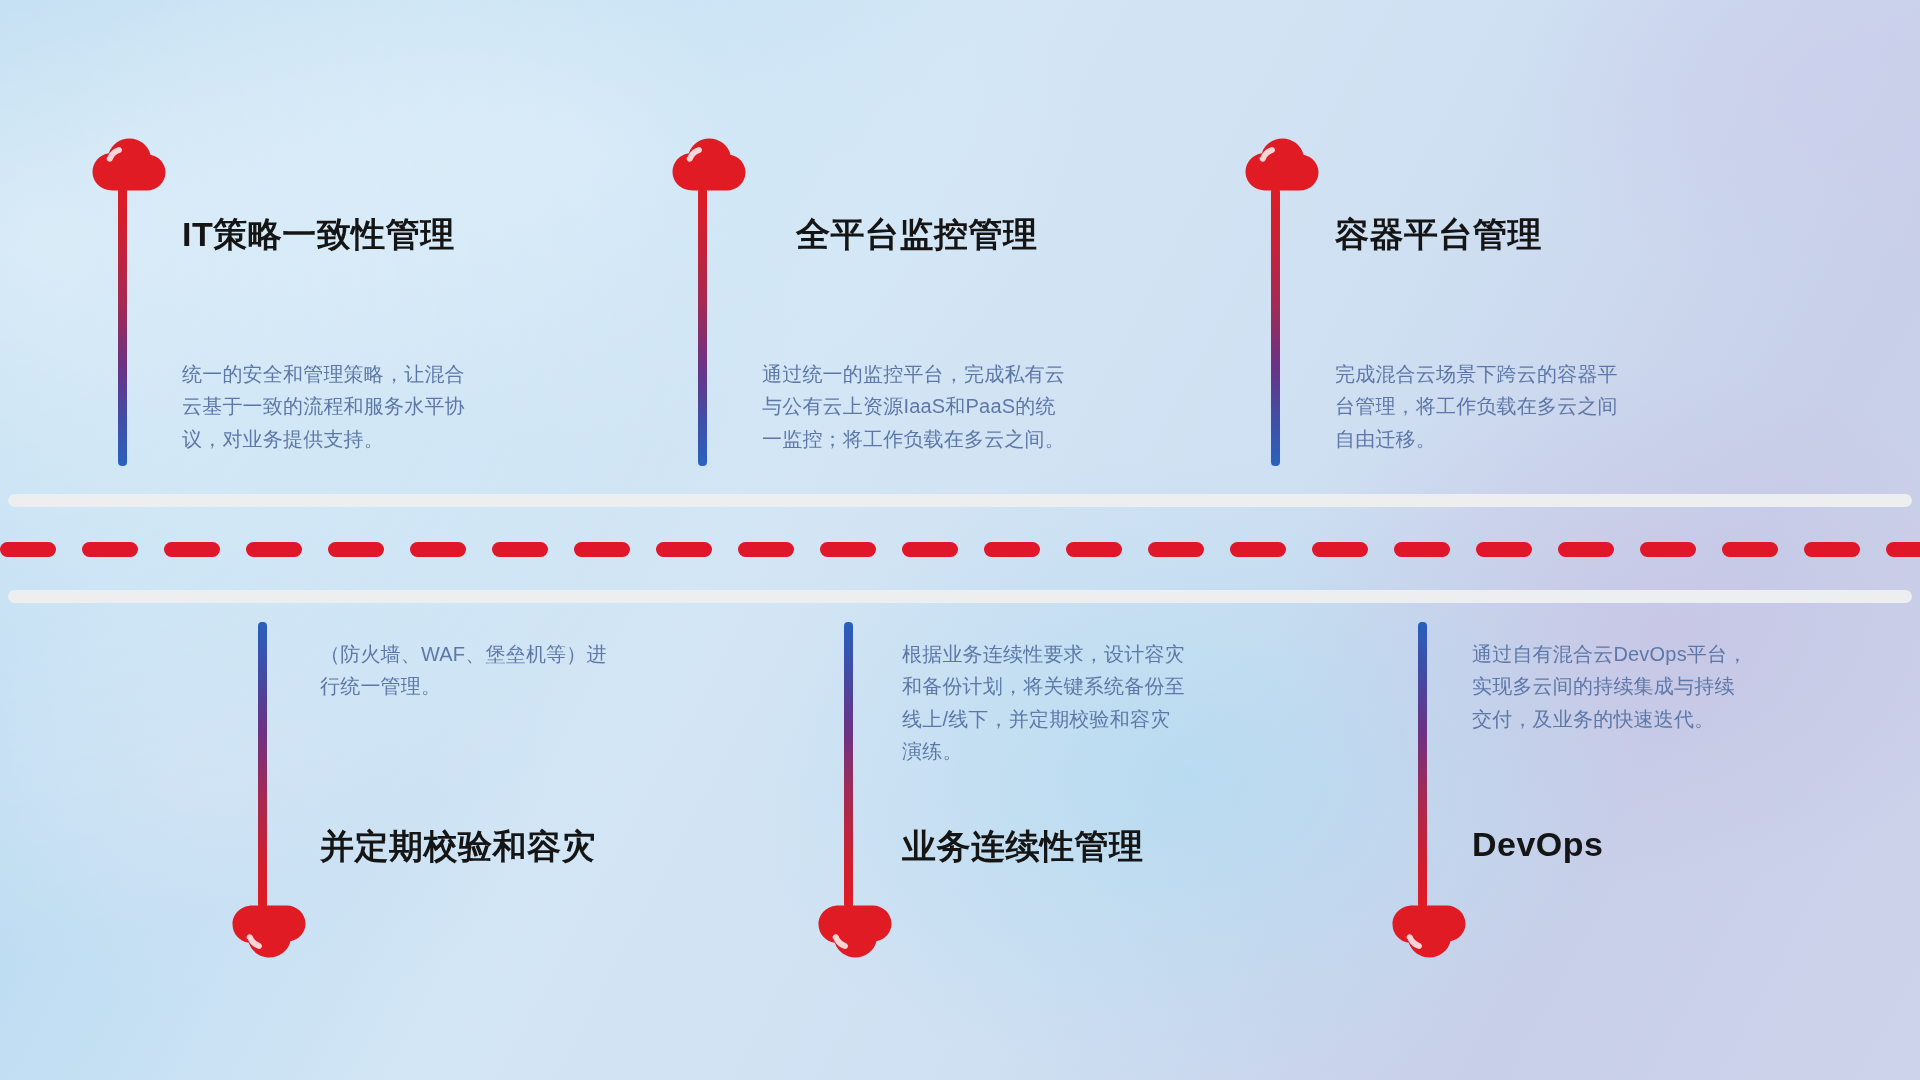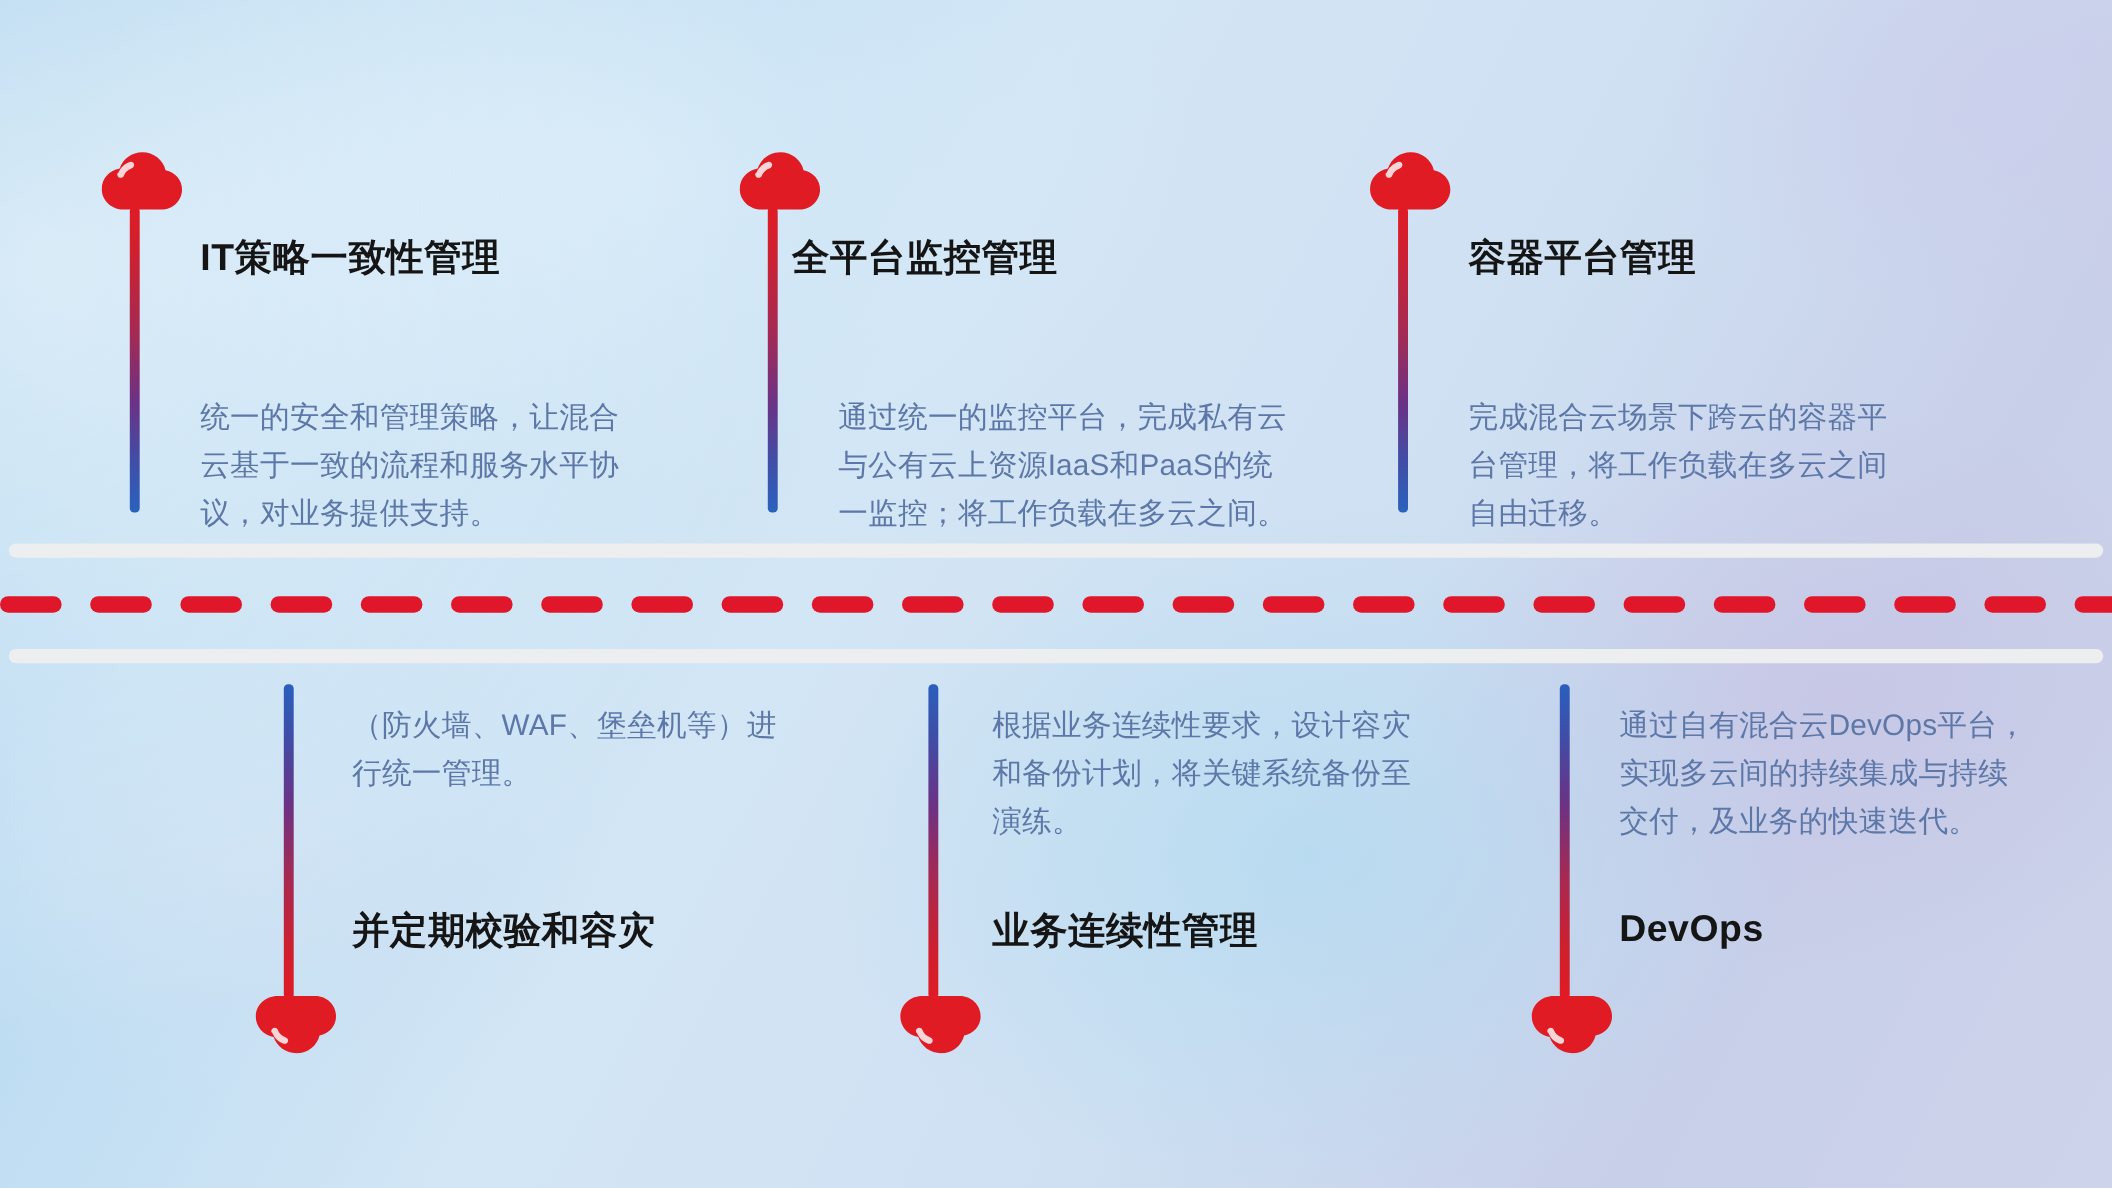--- a/index.html
+++ b/index.html
@@ -56,21 +56,21 @@
     position: absolute;
     font-size: 34px;
     font-weight: 700;
     color: #151515;
     letter-spacing: 0.5px;
     white-space: nowrap;
     line-height: 1.2;
   }
   .node-body {
     position: absolute;
-    font-size: 27px;
+    font-size: 20px;
     font-weight: 400;
     color: #5d78a8;
     line-height: 1.62;
     letter-spacing: 0.2px;
   }
   .node-body .ln { display: block; white-space: nowrap; }
 
   
   .rail {
     position: absolute;
@@ -116,21 +116,21 @@
         <span class="ln">云基于一致的流程和服务水平协</span>
         <span class="ln">议，对业务提供支持。</span>
       </div>
       <div class="vline down" style="left: 698px; top: 188px; height: 278px;"></div>
       <div class="cloud" style="left: 672px; top: 138px;">
         <svg viewBox="0 0 74 54" xmlns="http://www.w3.org/2000/svg">
           <path fill="#e01b24" d="M20.5 52.5C9.2 52.5 0.5 44.2 0.5 33.8c0-9.4 7-17.2 16.3-18.6C19.7 6.4 28 0.5 37.4 0.5 c10.2 0 18.9 6.9 21.1 16.2C67.3 18.4 73.5 25.6 73.5 34.2 c0 10.1-8.4 18.3-18.8 18.3z"></path>
           <path fill="#ffffff" opacity="0.82" d="M15.6 19.0c1.8-4.6 5.6-8.2 10.4-9.8 1.9-0.6 3.6 0.6 3.9 2.2 0.3 1.6-0.7 3.1-2.4 3.7 -3.2 1.1-5.7 3.5-6.9 6.6 -0.6 1.6-2.4 2.4-4 1.8 -1.6-0.6-2.4-2.4-1.8-4z"></path>
         </svg>
       </div>
-      <div class="node-title" style="left: 720px; top: 214px;">全平台监控管理</div>
+      <div class="node-title" style="left: 796px; top: 214px;">全平台监控管理</div>
       <div class="node-body" style="left: 762px; top: 358px;">
         <span class="ln">通过统一的监控平台，完成私有云</span>
         <span class="ln">与公有云上资源IaaS和PaaS的统</span>
         <span class="ln">一监控；将工作负载在多云之间。</span>
       </div>
       <div class="vline down" style="left: 1271px; top: 188px; height: 278px;"></div>
       <div class="cloud" style="left: 1245px; top: 138px;">
         <svg viewBox="0 0 74 54" xmlns="http://www.w3.org/2000/svg">
           <path fill="#e01b24" d="M20.5 52.5C9.2 52.5 0.5 44.2 0.5 33.8c0-9.4 7-17.2 16.3-18.6C19.7 6.4 28 0.5 37.4 0.5 c10.2 0 18.9 6.9 21.1 16.2C67.3 18.4 73.5 25.6 73.5 34.2 c0 10.1-8.4 18.3-18.8 18.3z"></path>
           <path fill="#ffffff" opacity="0.82" d="M15.6 19.0c1.8-4.6 5.6-8.2 10.4-9.8 1.9-0.6 3.6 0.6 3.9 2.2 0.3 1.6-0.7 3.1-2.4 3.7 -3.2 1.1-5.7 3.5-6.9 6.6 -0.6 1.6-2.4 2.4-4 1.8 -1.6-0.6-2.4-2.4-1.8-4z"></path>
@@ -215,20 +215,21 @@
       <div class="cloud flip" style="left: 818px; top: 904px;">
         <svg viewBox="0 0 74 54" xmlns="http://www.w3.org/2000/svg">
           <path fill="#e01b24" d="M20.5 52.5C9.2 52.5 0.5 44.2 0.5 33.8c0-9.4 7-17.2 16.3-18.6C19.7 6.4 28 0.5 37.4 0.5 c10.2 0 18.9 6.9 21.1 16.2C67.3 18.4 73.5 25.6 73.5 34.2 c0 10.1-8.4 18.3-18.8 18.3z"></path>
           <path fill="#ffffff" opacity="0.82" d="M15.6 19.0c1.8-4.6 5.6-8.2 10.4-9.8 1.9-0.6 3.6 0.6 3.9 2.2 0.3 1.6-0.7 3.1-2.4 3.7 -3.2 1.1-5.7 3.5-6.9 6.6 -0.6 1.6-2.4 2.4-4 1.8 -1.6-0.6-2.4-2.4-1.8-4z"></path>
         </svg>
       </div>
       <div class="node-title" style="left: 902px; top: 826px;">业务连续性管理</div>
       <div class="node-body" style="left: 902px; top: 638px;">
         <span class="ln">根据业务连续性要求，设计容灾</span>
         <span class="ln">和备份计划，将关键系统备份至</span>
+        <span class="ln">线上/线下，并定期校验和容灾</span>
         <span class="ln">演练。</span>
       </div>
       <div class="vline up" style="left: 1418px; top: 622px; height: 286px;"></div>
       <div class="cloud flip" style="left: 1392px; top: 904px;">
         <svg viewBox="0 0 74 54" xmlns="http://www.w3.org/2000/svg">
           <path fill="#e01b24" d="M20.5 52.5C9.2 52.5 0.5 44.2 0.5 33.8c0-9.4 7-17.2 16.3-18.6C19.7 6.4 28 0.5 37.4 0.5 c10.2 0 18.9 6.9 21.1 16.2C67.3 18.4 73.5 25.6 73.5 34.2 c0 10.1-8.4 18.3-18.8 18.3z"></path>
           <path fill="#ffffff" opacity="0.82" d="M15.6 19.0c1.8-4.6 5.6-8.2 10.4-9.8 1.9-0.6 3.6 0.6 3.9 2.2 0.3 1.6-0.7 3.1-2.4 3.7 -3.2 1.1-5.7 3.5-6.9 6.6 -0.6 1.6-2.4 2.4-4 1.8 -1.6-0.6-2.4-2.4-1.8-4z"></path>
         </svg>
       </div>
       <div class="node-title" style="left: 1472px; top: 824px;">DevOps</div>

